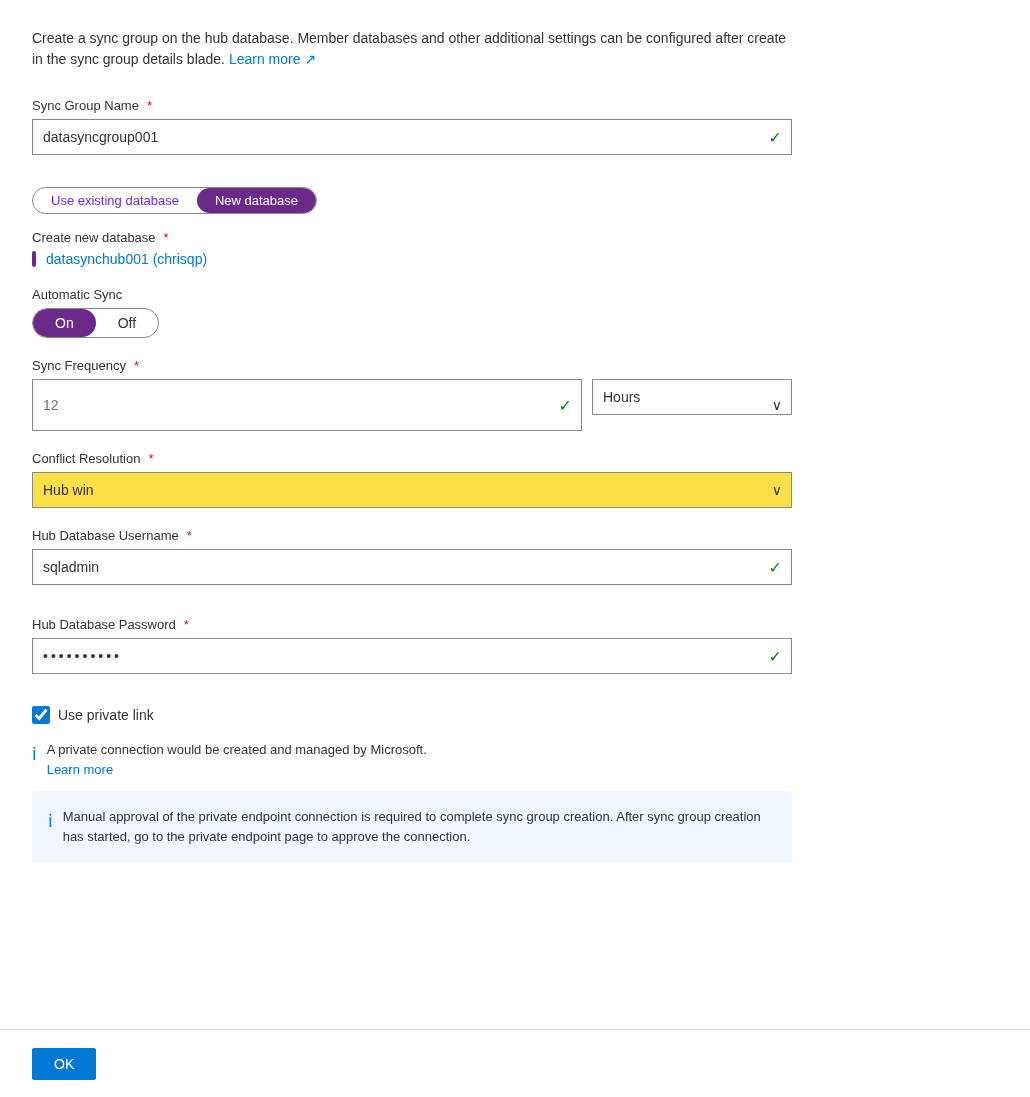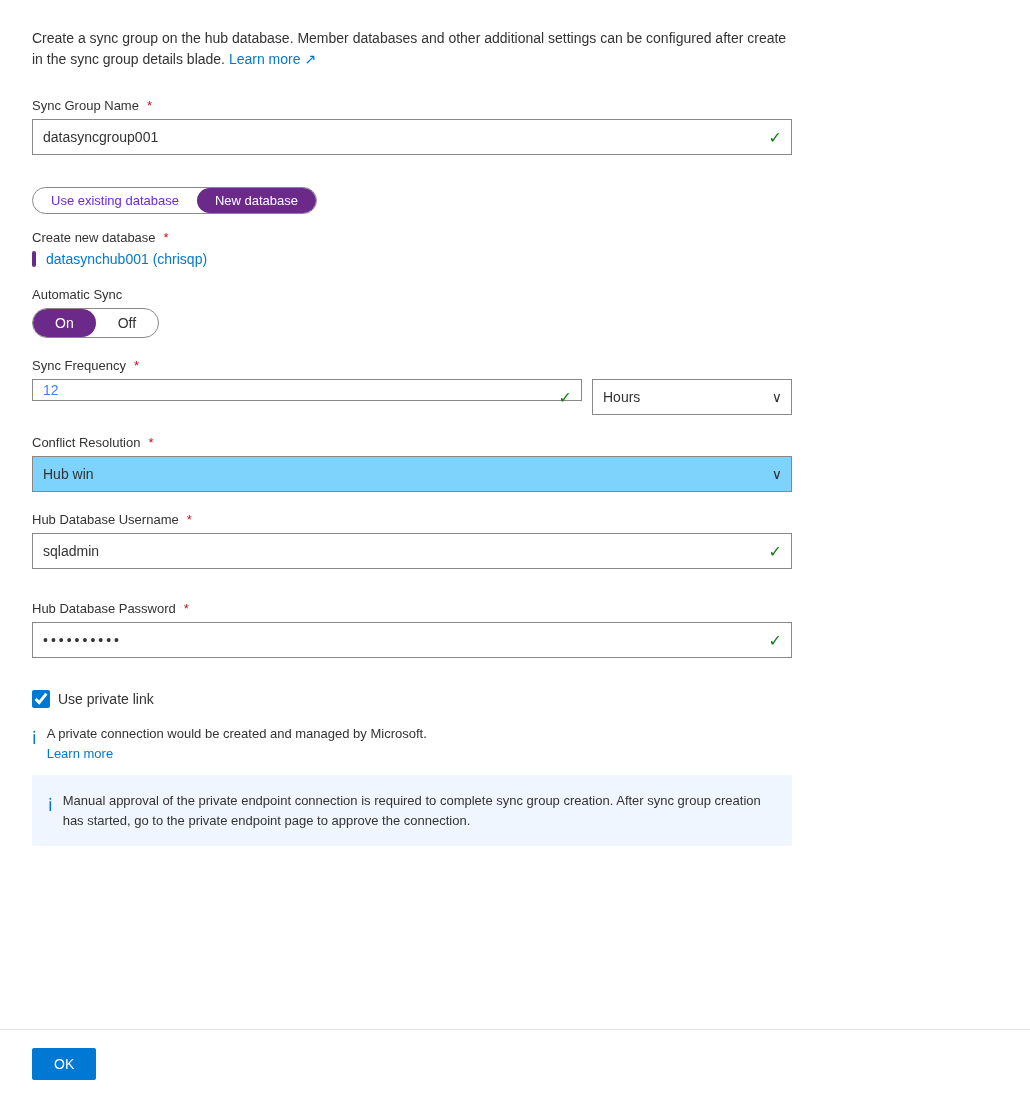--- a/index.html
+++ b/index.html
@@ -153,25 +153,25 @@
       gap: 10px;
       max-width: 760px;
       margin-bottom: 16px;
     }
     .freq-number-wrapper {
       position: relative;
       flex: 1;
     }
     .freq-number {
       width: 100%;
-      height: 22px;
+      height: 52px;
       border: 1px solid #8a8886;
       padding: 0 32px 0 10px;
       font-size: 14px;
-      color: #3b82f6;
+      color: #737373;
       outline: none;
     }
     .freq-unit-wrapper {
       position: relative;
       width: 200px;
     }
     .freq-unit {
       width: 100%;
       height: 36px;
       border: 1px solid #8a8886;
@@ -199,21 +199,21 @@
       margin-bottom: 16px;
     }
     .select-full {
       width: 100%;
       height: 36px;
       border: 1px solid #8a8886;
       padding: 0 32px 0 10px;
       font-size: 14px;
       color: #333;
       appearance: none;
-      background: #7dd3fc;
+      background: #fde047;
       cursor: pointer;
       outline: none;
     }
     
     .section {
       margin-bottom: 20px;
     }
     
     .db-link {
       display: flex;

